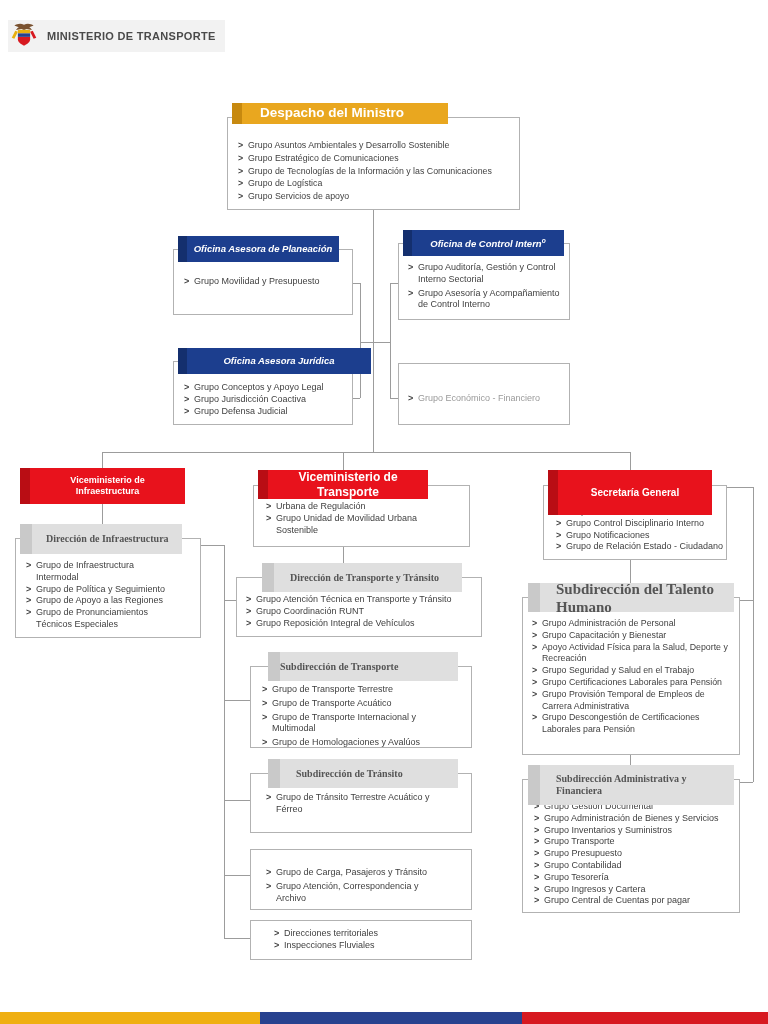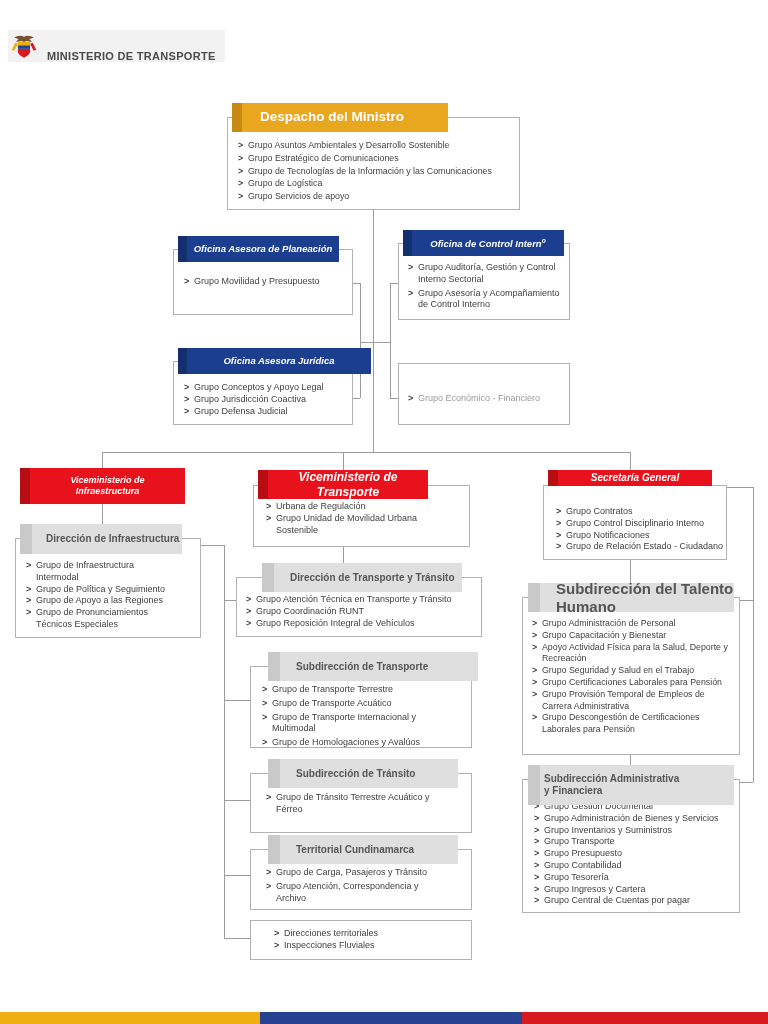--- a/index.html
+++ b/index.html
@@ -1,40 +1,40 @@
 <!DOCTYPE html>
 <html style="--gold: #E9A71F; --gold-dark: #C7890F; --blue: #1C3E8E; --blue-dark: #142F6E; --red: #E8121C; --red-dark: #B90D14; --gray-header: #DFDFDF; --gray-tab: #C9C9C9; --flag-yellow: #EFAF12; --flag-blue: #27428F; --flag-red: #D71920;"><head>
 <meta charset="utf-8">
 <style>
   html,body{margin:0;padding:0;background:#ffffff;}
   #page{position:relative;width:768px;height:1024px;background:#fff;overflow:hidden;
         font-family:"Liberation Sans", sans-serif;}
 
   
-  .topbar{position:absolute;left:8px;top:30px;width:217px;height:32px;background:#f2f2f2;
-          display:flex;align-items:flex-end;z-index:5;}
+  .topbar{position:absolute;left:8px;top:20px;width:217px;height:32px;background:#f2f2f2;
+          display:flex;align-items:center;z-index:5;}
   .topbar .logo{margin-left:2px;margin-right:9px;flex:0 0 auto;}
   .topbar .mtitle{font-size:11px;font-weight:bold;color:#4a4a4a;letter-spacing:.3px;}
 
   
   .lh,.lv{position:absolute;background:#9c9c9c;z-index:0;}
   .lh{height:1px;}
   .lv{width:1px;}
 
   
   .obox{position:absolute;background:#ffffff;border:1px solid #b2b2b2;box-sizing:border-box;z-index:1;}
 
   
   .hdr{position:absolute;box-sizing:border-box;display:flex;align-items:center;z-index:3;
        font-weight:bold;color:#ffffff;line-height:1.2;}
   .hdr.gold{background:var(--gold);border-left:10px solid var(--gold-dark);}
   .hdr.blue{background:var(--blue);border-left:9px solid var(--blue-dark);font-style:italic;}
-  .hdr.red{background:var(--red);border-left:10px solid var(--red-dark);font-style:italic;}
+  .hdr.red{background:var(--red);border-left:10px solid var(--red-dark);}
   .hdr.gray{background:var(--gray-header);border-left:12px solid var(--gray-tab);
-            color:#555555;font-weight:600;}
+            color:#555555;font-weight:600;font-family:Liberation Serif, serif;}
   .hdr.center{justify-content:center;text-align:center;}
   .hdr .htxt{display:block;width:100%;}
 
   
   .items{position:absolute;z-index:2;font-size:9px;color:#3f3f3f;}
   .it{display:flex;align-items:flex-start;line-height:11.8px;}
   .chev{flex:0 0 10px;font-weight:bold;color:#3f3f3f;}
   .txt{flex:1;}
   #despacho-items{font-size:8.8px;}
   #despacho-items .it{line-height:12.8px;}
@@ -110,21 +110,21 @@
       </div>
       <div class="it">
         <span class="chev">&gt;</span>
         <span class="txt">Grupo de Logística</span>
       </div>
       <div class="it">
         <span class="chev">&gt;</span>
         <span class="txt">Grupo Servicios de apoyo</span>
       </div>
     </div>
-  <div class="hdr gold" style="left:232px;top:103px;width:216px;height:29px;font-size:13.5px;padding-left:18px">
+  <div class="hdr gold" style="left:232px;top:103px;width:216px;height:21px;font-size:13.5px;padding-left:18px">
       <span class="htxt">Despacho del Ministro</span>
     </div>
 
   <div class="obox" style="left:173px;top:249px;width:180px;height:66px"></div>
   <div class="items" style="left:184px;top:276px;width:155px">
       <div class="it">
         <span class="chev">&gt;</span>
         <span class="txt">Grupo Movilidad y Presupuesto</span>
       </div>
     </div>
@@ -247,21 +247,21 @@
       </div>
       <div class="it">
         <span class="chev">&gt;</span>
         <span class="txt">Grupo de Transporte Internacional y Multimodal</span>
       </div>
       <div class="it">
         <span class="chev">&gt;</span>
         <span class="txt">Grupo de Homologaciones y Avalúos</span>
       </div>
     </div>
-  <div class="hdr gray" style="left:268px;top:652px;width:210px;height:29px;font-size:10px;padding-left:16px">
+  <div class="hdr gray" style="left:268px;top:652px;width:190px;height:29px;font-size:10px;">
       <span class="htxt">Subdirección de Transporte</span>
     </div>
 
   <div class="obox" style="left:250px;top:773px;width:222px;height:60px"></div>
   <div class="items" style="left:266px;top:792px;width:175px">
       <div class="it">
         <span class="chev">&gt;</span>
         <span class="txt">Grupo de Tránsito Terrestre Acuático y Férreo</span>
       </div>
     </div>
@@ -273,23 +273,20 @@
   <div class="items gap" style="left:266px;top:867px;width:168px">
       <div class="it">
         <span class="chev">&gt;</span>
         <span class="txt">Grupo de Carga, Pasajeros y Tránsito</span>
       </div>
       <div class="it">
         <span class="chev">&gt;</span>
         <span class="txt">Grupo Atención, Correspondencia y Archivo</span>
       </div>
     </div>
-  <div class="hdr gray" style="left:268px;top:835px;width:190px;height:29px;font-size:10px;padding-left:16px">
-      <span class="htxt">Territorial Cundinamarca</span>
-    </div>
 
   <div class="obox" style="left:250px;top:920px;width:222px;height:40px"></div>
   <div class="items" style="left:274px;top:928px;width:180px">
       <div class="it">
         <span class="chev">&gt;</span>
         <span class="txt">Direcciones territoriales</span>
       </div>
       <div class="it">
         <span class="chev">&gt;</span>
         <span class="txt">Inspecciones Fluviales</span>
@@ -308,21 +305,21 @@
       </div>
       <div class="it">
         <span class="chev">&gt;</span>
         <span class="txt">Grupo Notificaciones</span>
       </div>
       <div class="it">
         <span class="chev">&gt;</span>
         <span class="txt">Grupo de Relación Estado - Ciudadano</span>
       </div>
     </div>
-  <div class="hdr red center" style="left:548px;top:470px;width:164px;height:16px;font-size:10px">
+  <div class="hdr red center" style="left:548px;top:470px;width:164px;height:45px;font-size:10px">
       <span class="htxt">Secretaría General</span>
     </div>
 
   <div class="obox" style="left:522px;top:597px;width:218px;height:158px"></div>
   <div class="items" id="talento-items" style="left:532px;top:618px;width:198px">
       <div class="it">
         <span class="chev">&gt;</span>
         <span class="txt">Grupo Administración de Personal</span>
       </div>
       <div class="it">
@@ -386,21 +383,21 @@
       </div>
       <div class="it">
         <span class="chev">&gt;</span>
         <span class="txt">Grupo Ingresos y Cartera</span>
       </div>
       <div class="it">
         <span class="chev">&gt;</span>
         <span class="txt">Grupo Central de Cuentas por pagar</span>
       </div>
     </div>
-  <div class="hdr gray" style="left:528px;top:765px;width:206px;height:40px;font-size:10px;padding-left:4px">
+  <div class="hdr gray" style="left:528px;top:765px;width:206px;height:40px;font-size:10px;padding-left:16px">
       <span class="htxt" style="width:140px">Subdirección Administrativa y Financiera</span>
     </div>
 
   <div class="flagbar">
     <div class="flag-y"></div>
     <div class="flag-b"></div>
     <div class="flag-r"></div>
   </div>
 
 </div>

